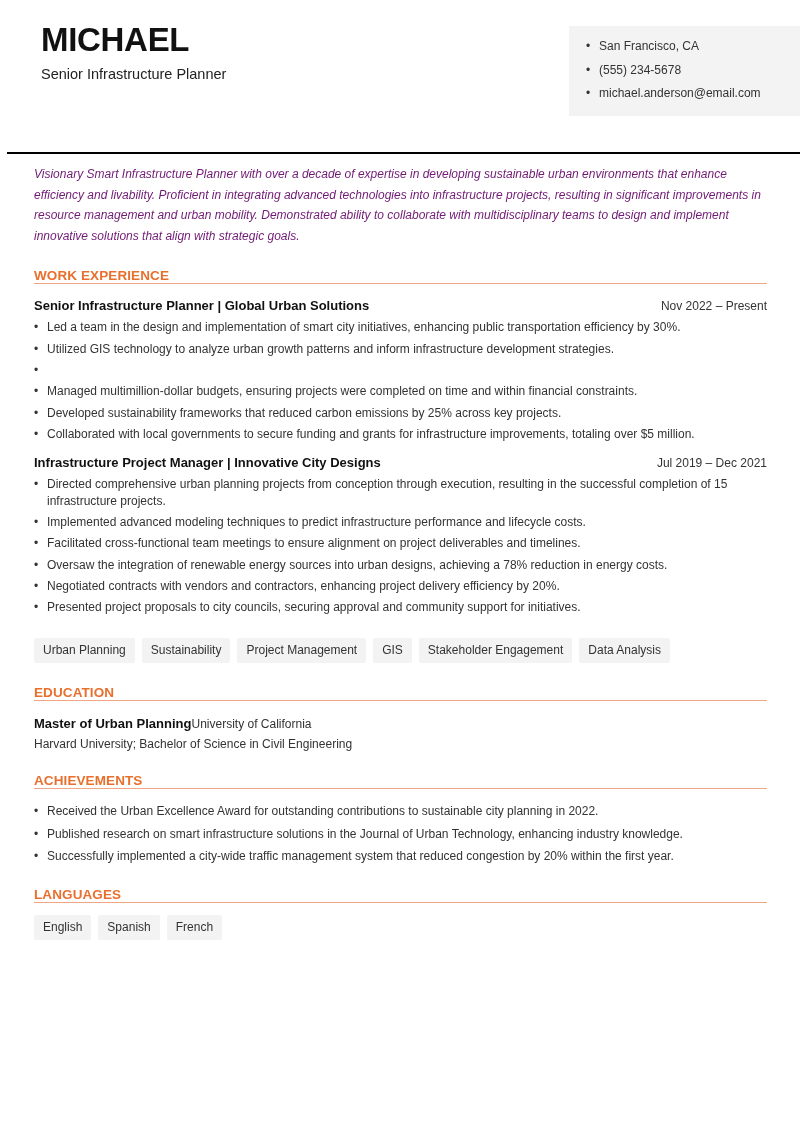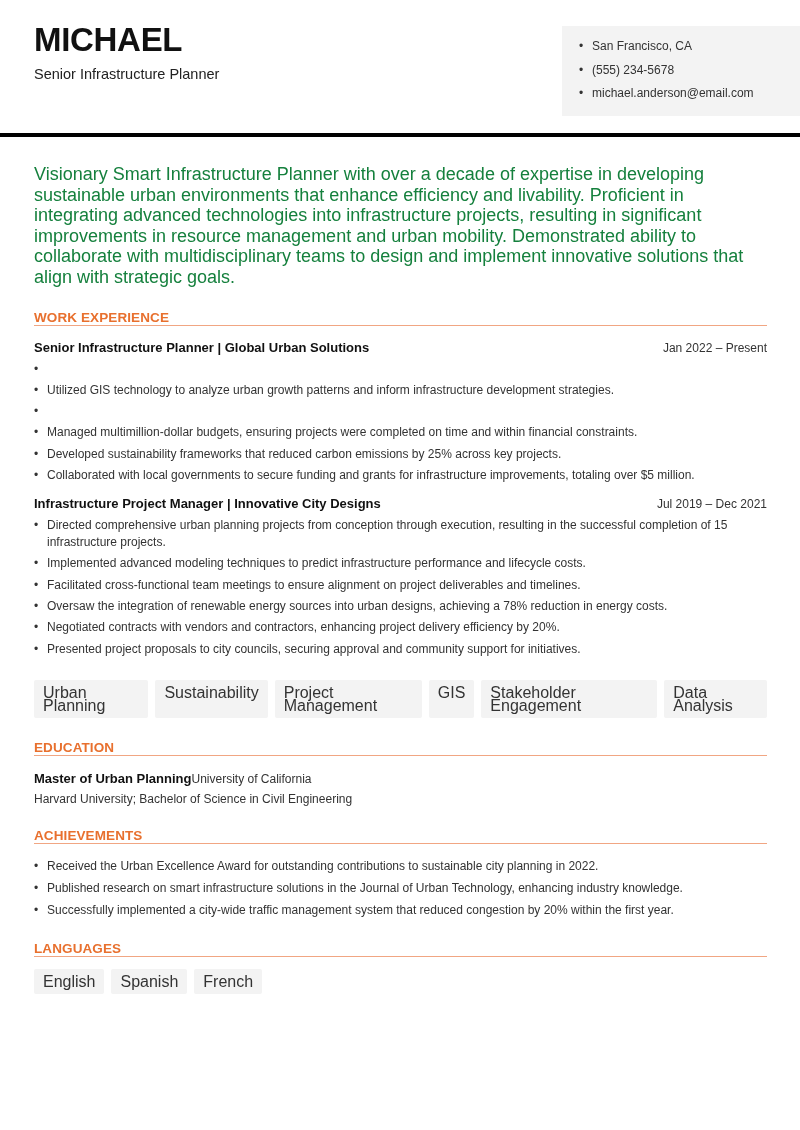--- a/index.html
+++ b/index.html
@@ -5,22 +5,23 @@
     * { box-sizing: border-box; margin: 0; padding: 0; }
     html, body { width: 800px; height: 1130px; background: #ffffff; }
     body {
       font-family: "Liberation Sans", "DejaVu Sans", sans-serif;
       color: #222222;
       position: relative;
       overflow: hidden;
     }
     .header {
       position: relative;
-      height: 137px;
-      border-bottom: 4px solid #000000;
+      height: 154px;
+      border-bottom: 2px solid #000000;
+      margin-left: 7px;
     }
     .name-block {
       position: absolute;
       left: 34px;
       top: 23px;
     }
     .first-name, .last-name {
       font-weight: bold;
       font-size: 33px;
       line-height: 34px;
@@ -57,23 +58,24 @@
       font-size: 12px;
       color: #333333;
     }
     .content {
       position: absolute;
       left: 34px;
       top: 164px;
       width: 733px;
     }
     .summary {
-      font-size: 18px;
+      font-size: 12px;
       line-height: 20.6px;
-      color: #15803d;
+      color: #701a75;
+      font-style: italic;
     }
     .section { margin-top: 22px; }
     .section-title {
       font-size: 13.5px;
       font-weight: bold;
       color: #E8702E;
       letter-spacing: 0.1px;
       border-bottom: 1.5px solid #F1A683;
     }
     .job { margin-top: 14px; }
@@ -102,21 +104,21 @@
       margin-bottom: 4.3px;
     }
     .bullets li .bullet { width: 13px; flex: 0 0 13px; }
     .tags {
       display: flex;
       gap: 7px;
       margin-top: 12px;
     }
     .tag {
       background: #F3F3F3;
-      font-size: 16px;
+      font-size: 12px;
       color: #333333;
       padding: 6px 9px;
       line-height: 13px;
       border-radius: 2px;
     }
     .edu {
       margin-top: 15px;
     }
     .edu-head {
       display: flex;
@@ -165,25 +167,26 @@
 
 <div class="content">
   <p class="summary">Visionary Smart Infrastructure Planner with over a decade of expertise in developing sustainable urban environments that enhance efficiency and livability. Proficient in integrating advanced technologies into infrastructure projects, resulting in significant improvements in resource management and urban mobility. Demonstrated ability to collaborate with multidisciplinary teams to design and implement innovative solutions that align with strategic goals.</p>
 
   <div class="section">
     <div class="section-title">WORK EXPERIENCE</div>
 
     <div class="job">
       <div class="job-head">
         <span class="job-role">Senior Infrastructure Planner | Global Urban Solutions</span>
-        <span class="job-date">Jan 2022 – Present</span>
+        <span class="job-date">Nov 2022 – Present</span>
       </div>
       <ul class="bullets">
         <li>
             <span class="bullet">•</span>
+            <span>Led a team in the design and implementation of smart city initiatives, enhancing public transportation efficiency by 30%.</span>
           </li>
         <li>
             <span class="bullet">•</span>
             <span>Utilized GIS technology to analyze urban growth patterns and inform infrastructure development strategies.</span>
           </li>
         <li>
             <span class="bullet">•</span>
           </li>
         <li>
             <span class="bullet">•</span>

